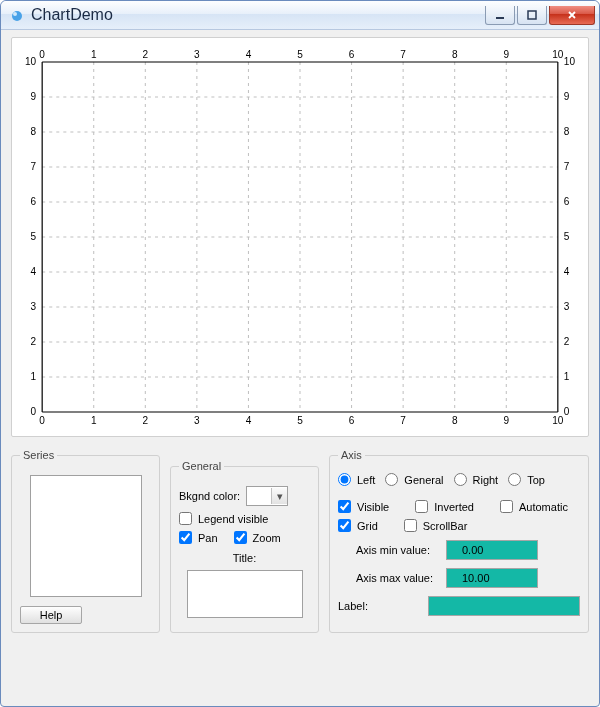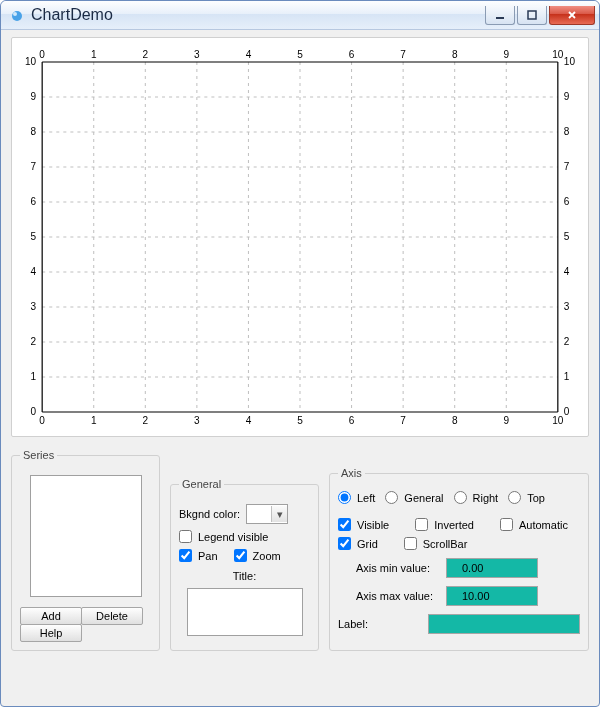--- a/index.html
+++ b/index.html
@@ -141,24 +141,20 @@
             <line x1="536" y1="18" x2="536" y2="368" class="ax"></line>
           </svg>
       </div>
     </div>
 
     <div class="bottom-row">
 
       <fieldset class="grp series-box">
         <legend>Series</legend>
         <div class="listbox"></div>
-        <div class="btnrow">
-          <div class="btn">Add</div>
-          <div class="btn" style="margin-left:-1px">Delete</div>
-        </div>
         <div class="btnrow" style="margin-top:-1px">
           <div class="btn">Help</div>
         </div>
       </fieldset>
 
       <fieldset class="grp general-box">
         <legend>General</legend>
         <div class="row">
           <span>Bkgnd color:</span>
           <span class="combo">

